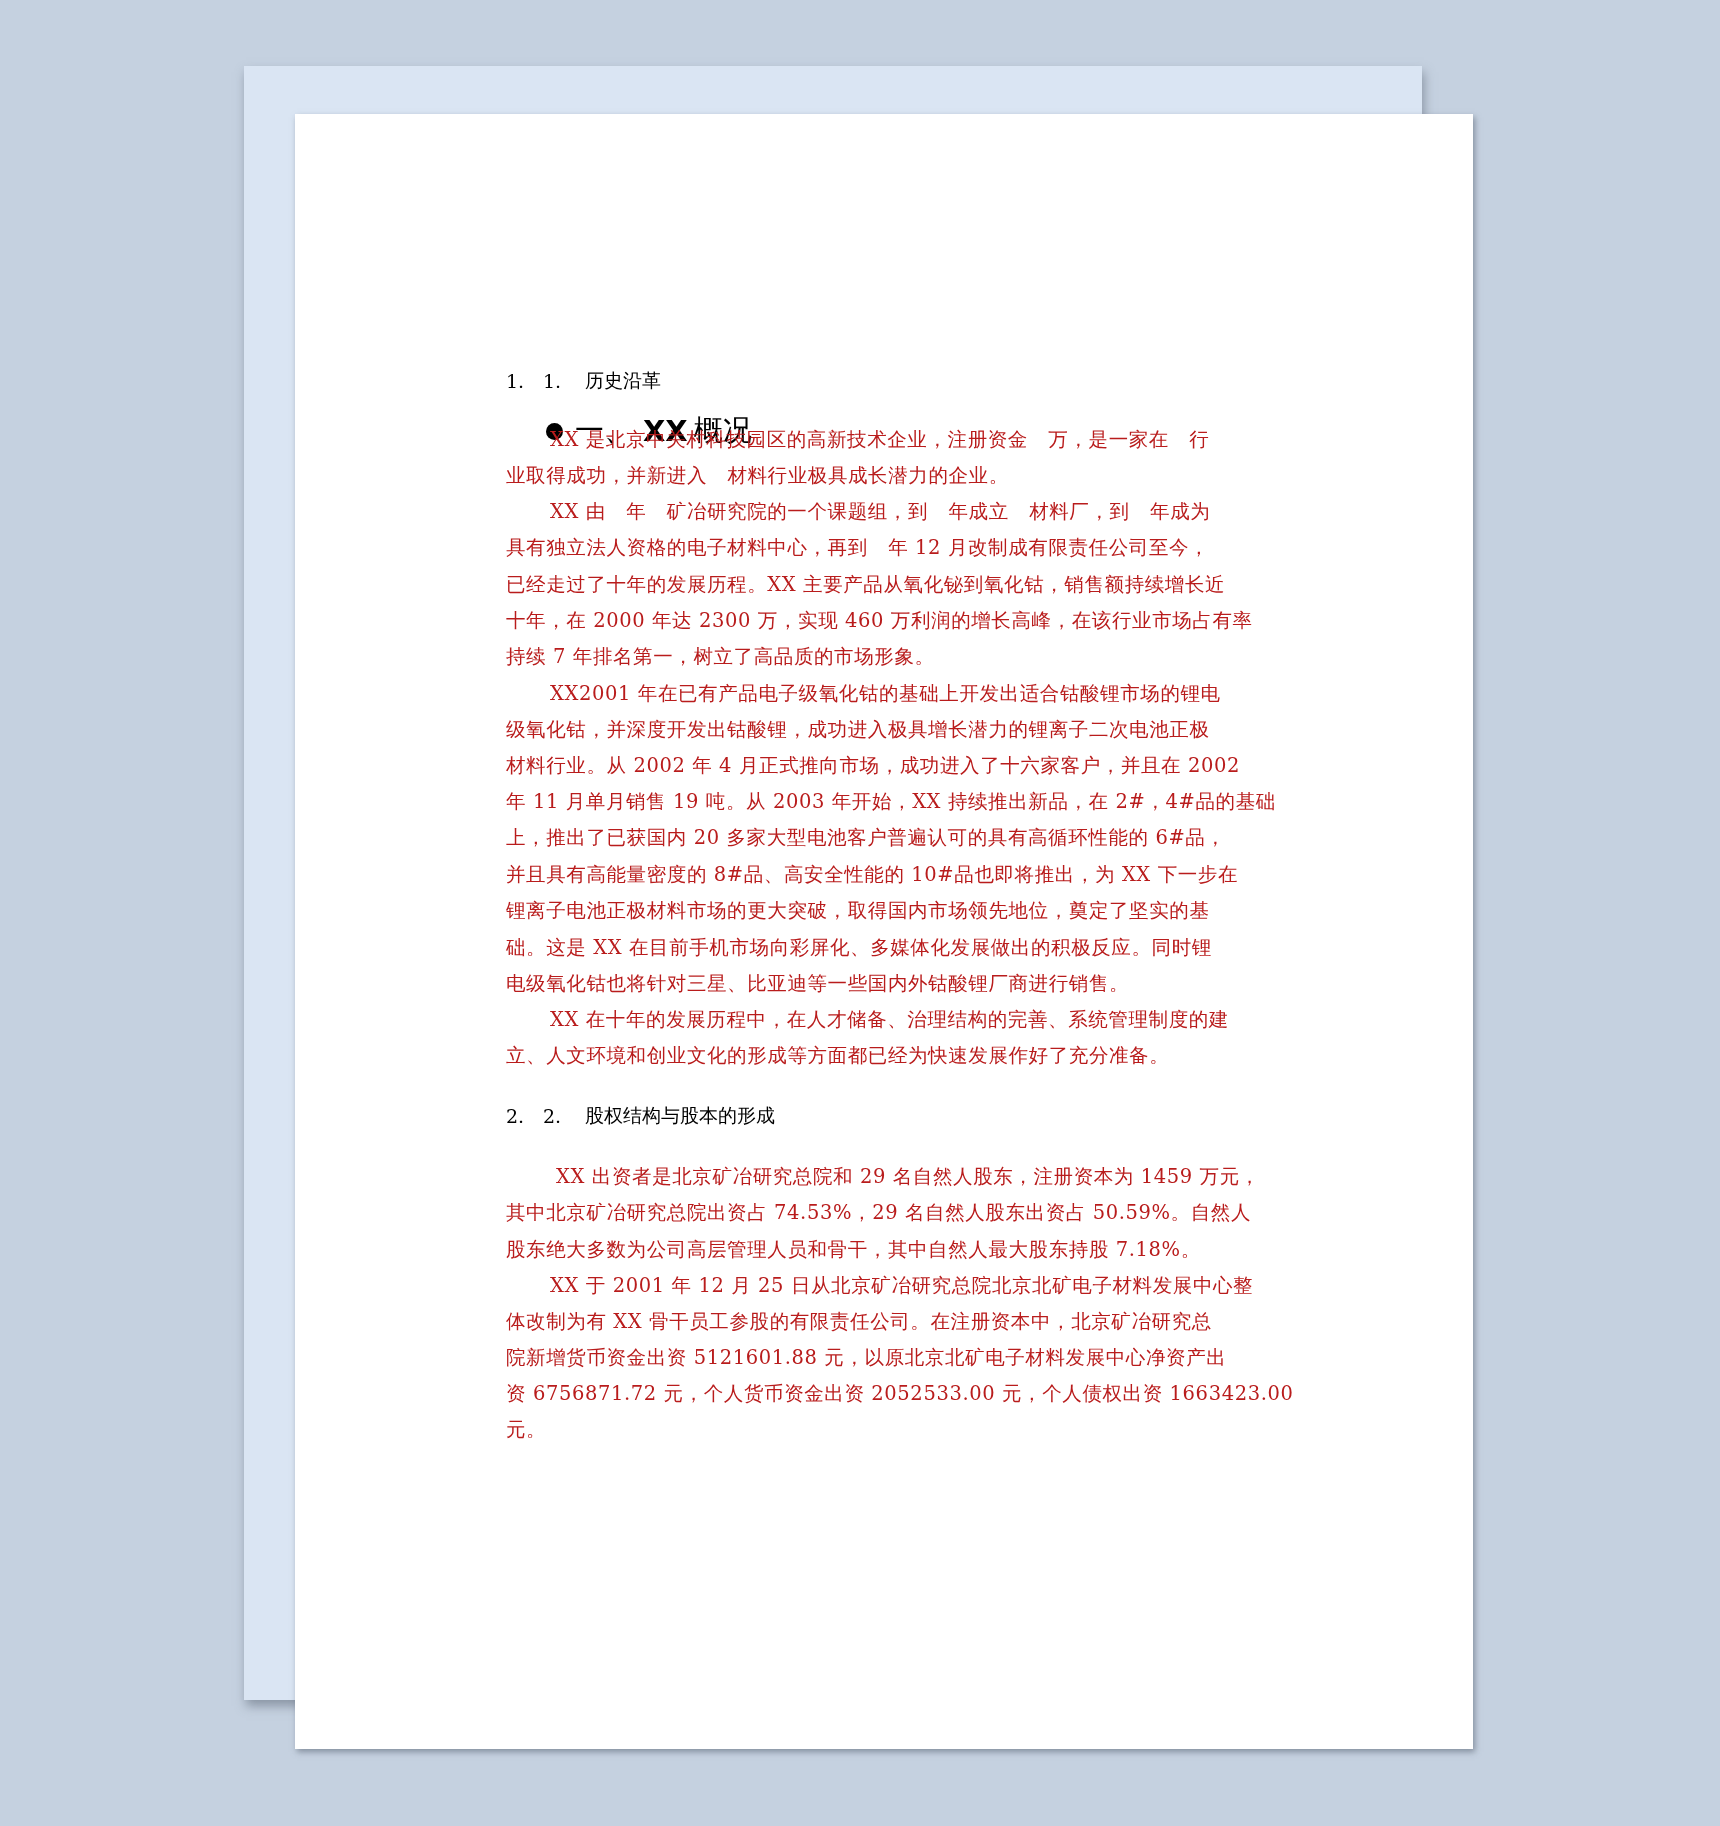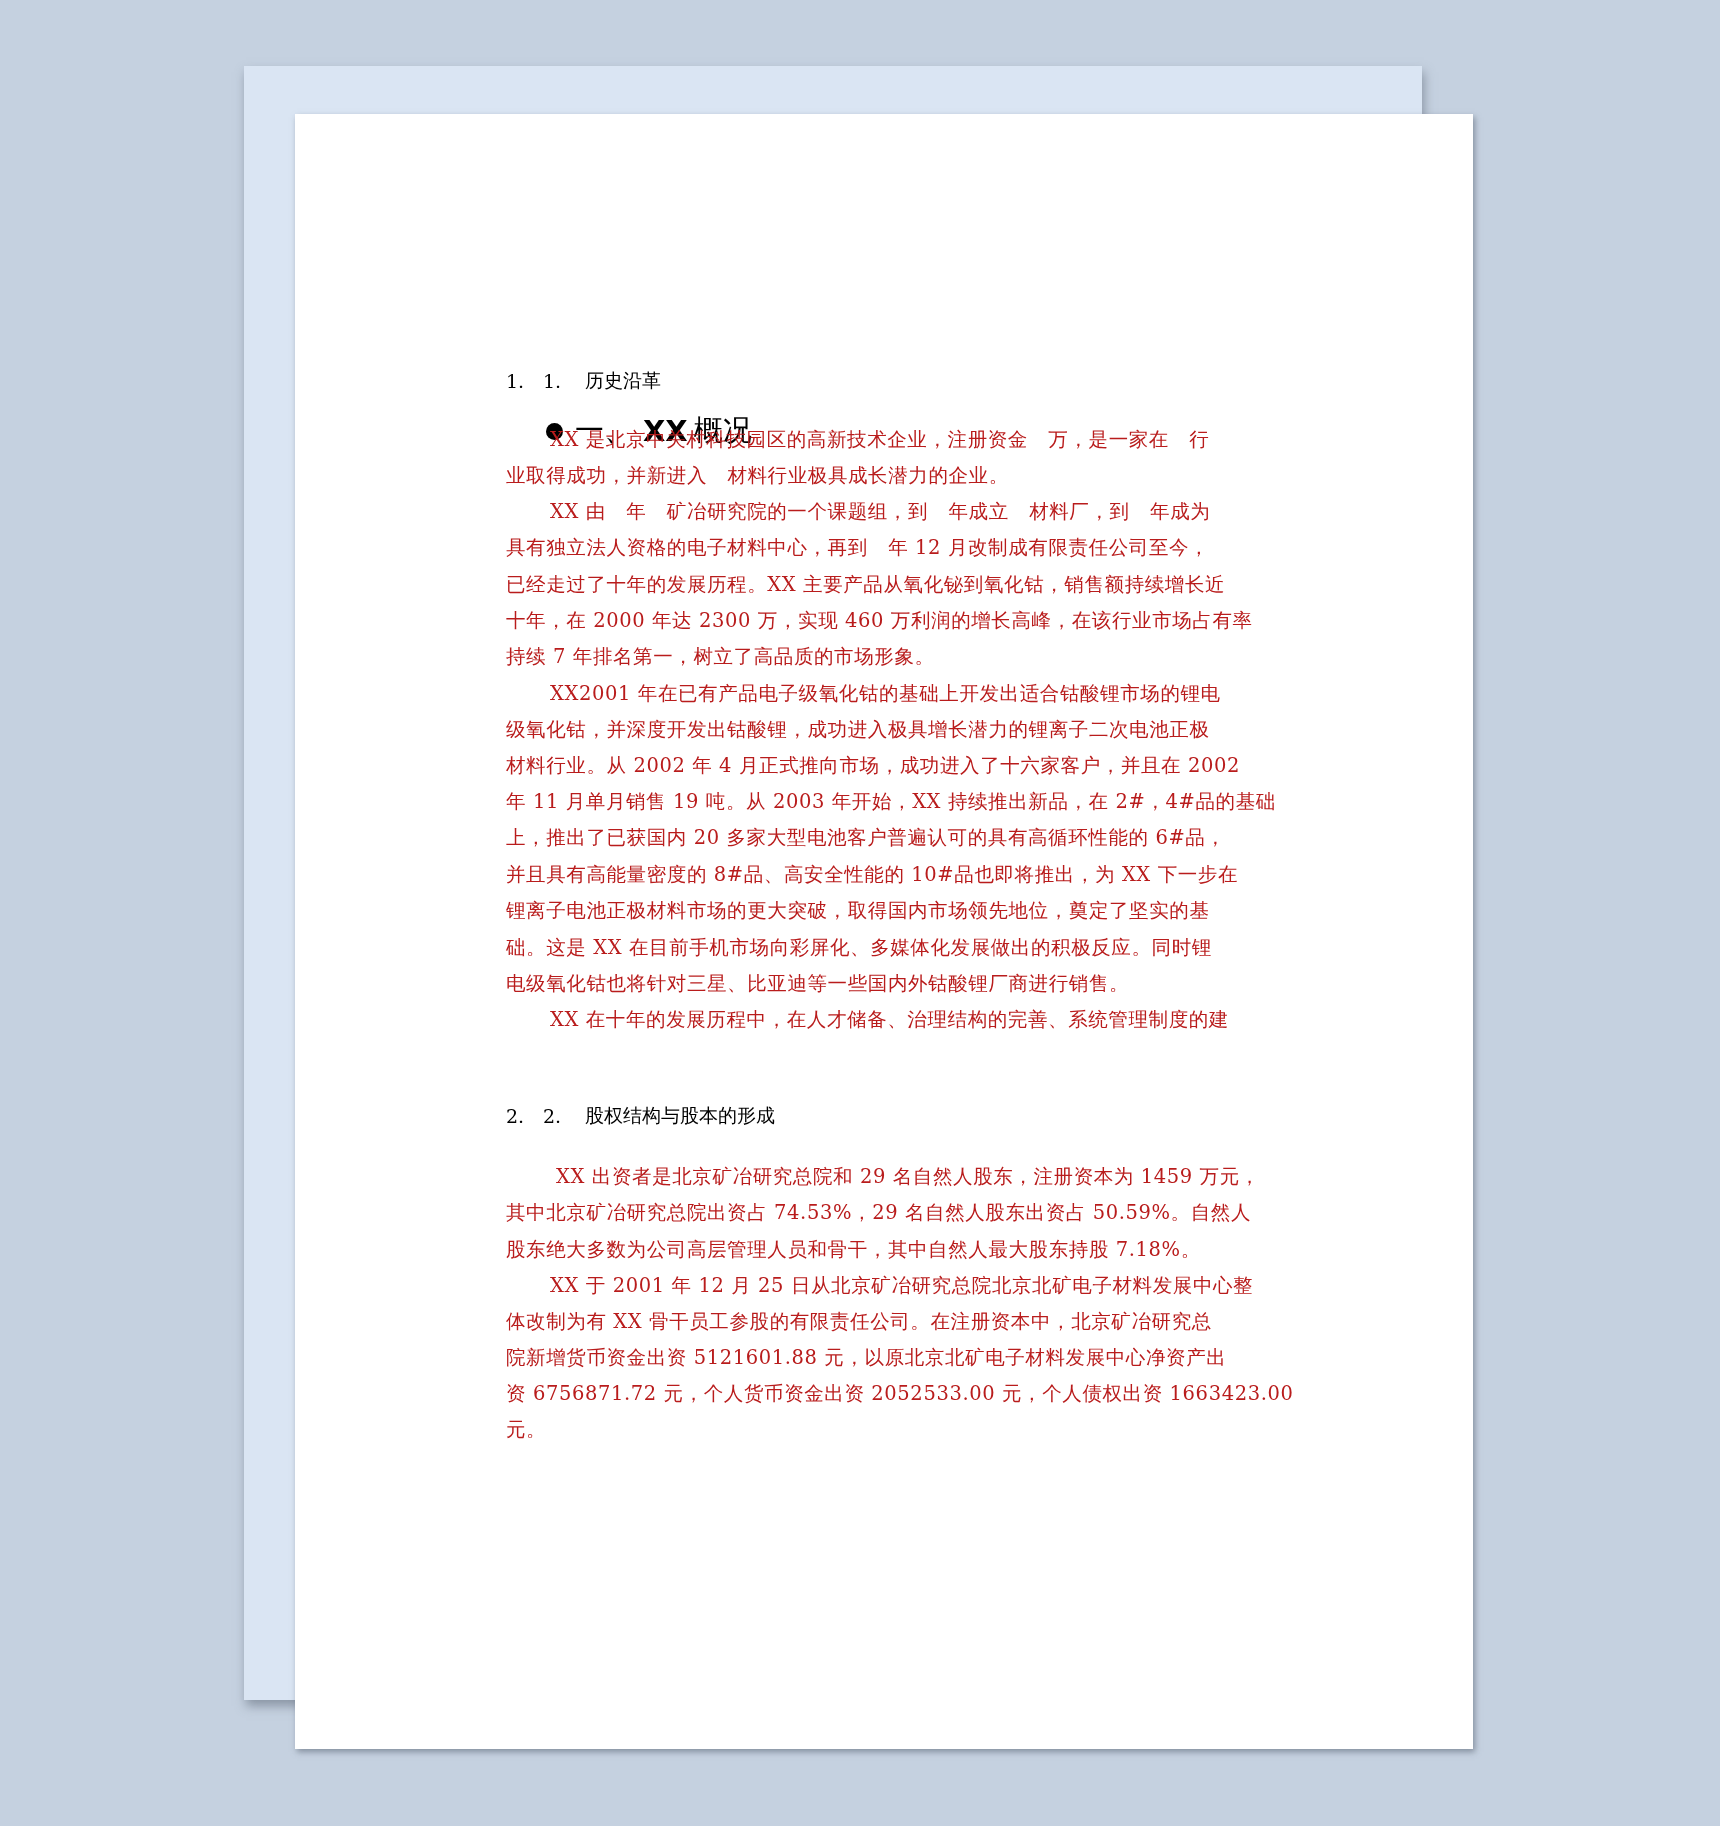--- a/index.html
+++ b/index.html
@@ -103,20 +103,21 @@
     <div class="line indent" style="top:565px;">XX2001 年在已有产品电子级氧化钴的基础上开发出适合钴酸锂市场的锂电</div>
     <div class="line" style="top:601px;">级氧化钴，并深度开发出钴酸锂，成功进入极具增长潜力的锂离子二次电池正极</div>
     <div class="line" style="top:637px;">材料行业。从 2002 年 4 月正式推向市场，成功进入了十六家客户，并且在 2002</div>
     <div class="line" style="top:673px;">年 11 月单月销售 19 吨。从 2003 年开始，XX 持续推出新品，在 2#，4#品的基础</div>
     <div class="line" style="top:709px;">上，推出了已获国内 20 多家大型电池客户普遍认可的具有高循环性能的 6#品，</div>
     <div class="line" style="top:746px;">并且具有高能量密度的 8#品、高安全性能的 10#品也即将推出，为 XX 下一步在</div>
     <div class="line" style="top:782px;">锂离子电池正极材料市场的更大突破，取得国内市场领先地位，奠定了坚实的基</div>
     <div class="line" style="top:819px;">础。这是 XX 在目前手机市场向彩屏化、多媒体化发展做出的积极反应。同时锂</div>
     <div class="line" style="top:855px;">电级氧化钴也将针对三星、比亚迪等一些国内外钴酸锂厂商进行销售。</div>
     <div class="line indent" style="top:891px;">XX 在十年的发展历程中，在人才储备、治理结构的完善、系统管理制度的建</div>
+    <div class="line" style="top:927px;">立、人文环境和创业文化的形成等方面都已经为快速发展作好了充分准备。</div>
 
     <div class="sec-heading" style="top:987px;">
       <span class="n1">2.</span>
       <span class="n2">2.</span>
       <span>股权结构与股本的形成</span>
     </div>
 
     <div class="line indent" style="top:1048px;text-align:center;">XX 出资者是北京矿冶研究总院和 29 名自然人股东，注册资本为 1459 万元，</div>
     <div class="line" style="top:1084px;">其中北京矿冶研究总院出资占 74.53%，29 名自然人股东出资占 50.59%。自然人</div>
     <div class="line" style="top:1121px;">股东绝大多数为公司高层管理人员和骨干，其中自然人最大股东持股 7.18%。</div>

